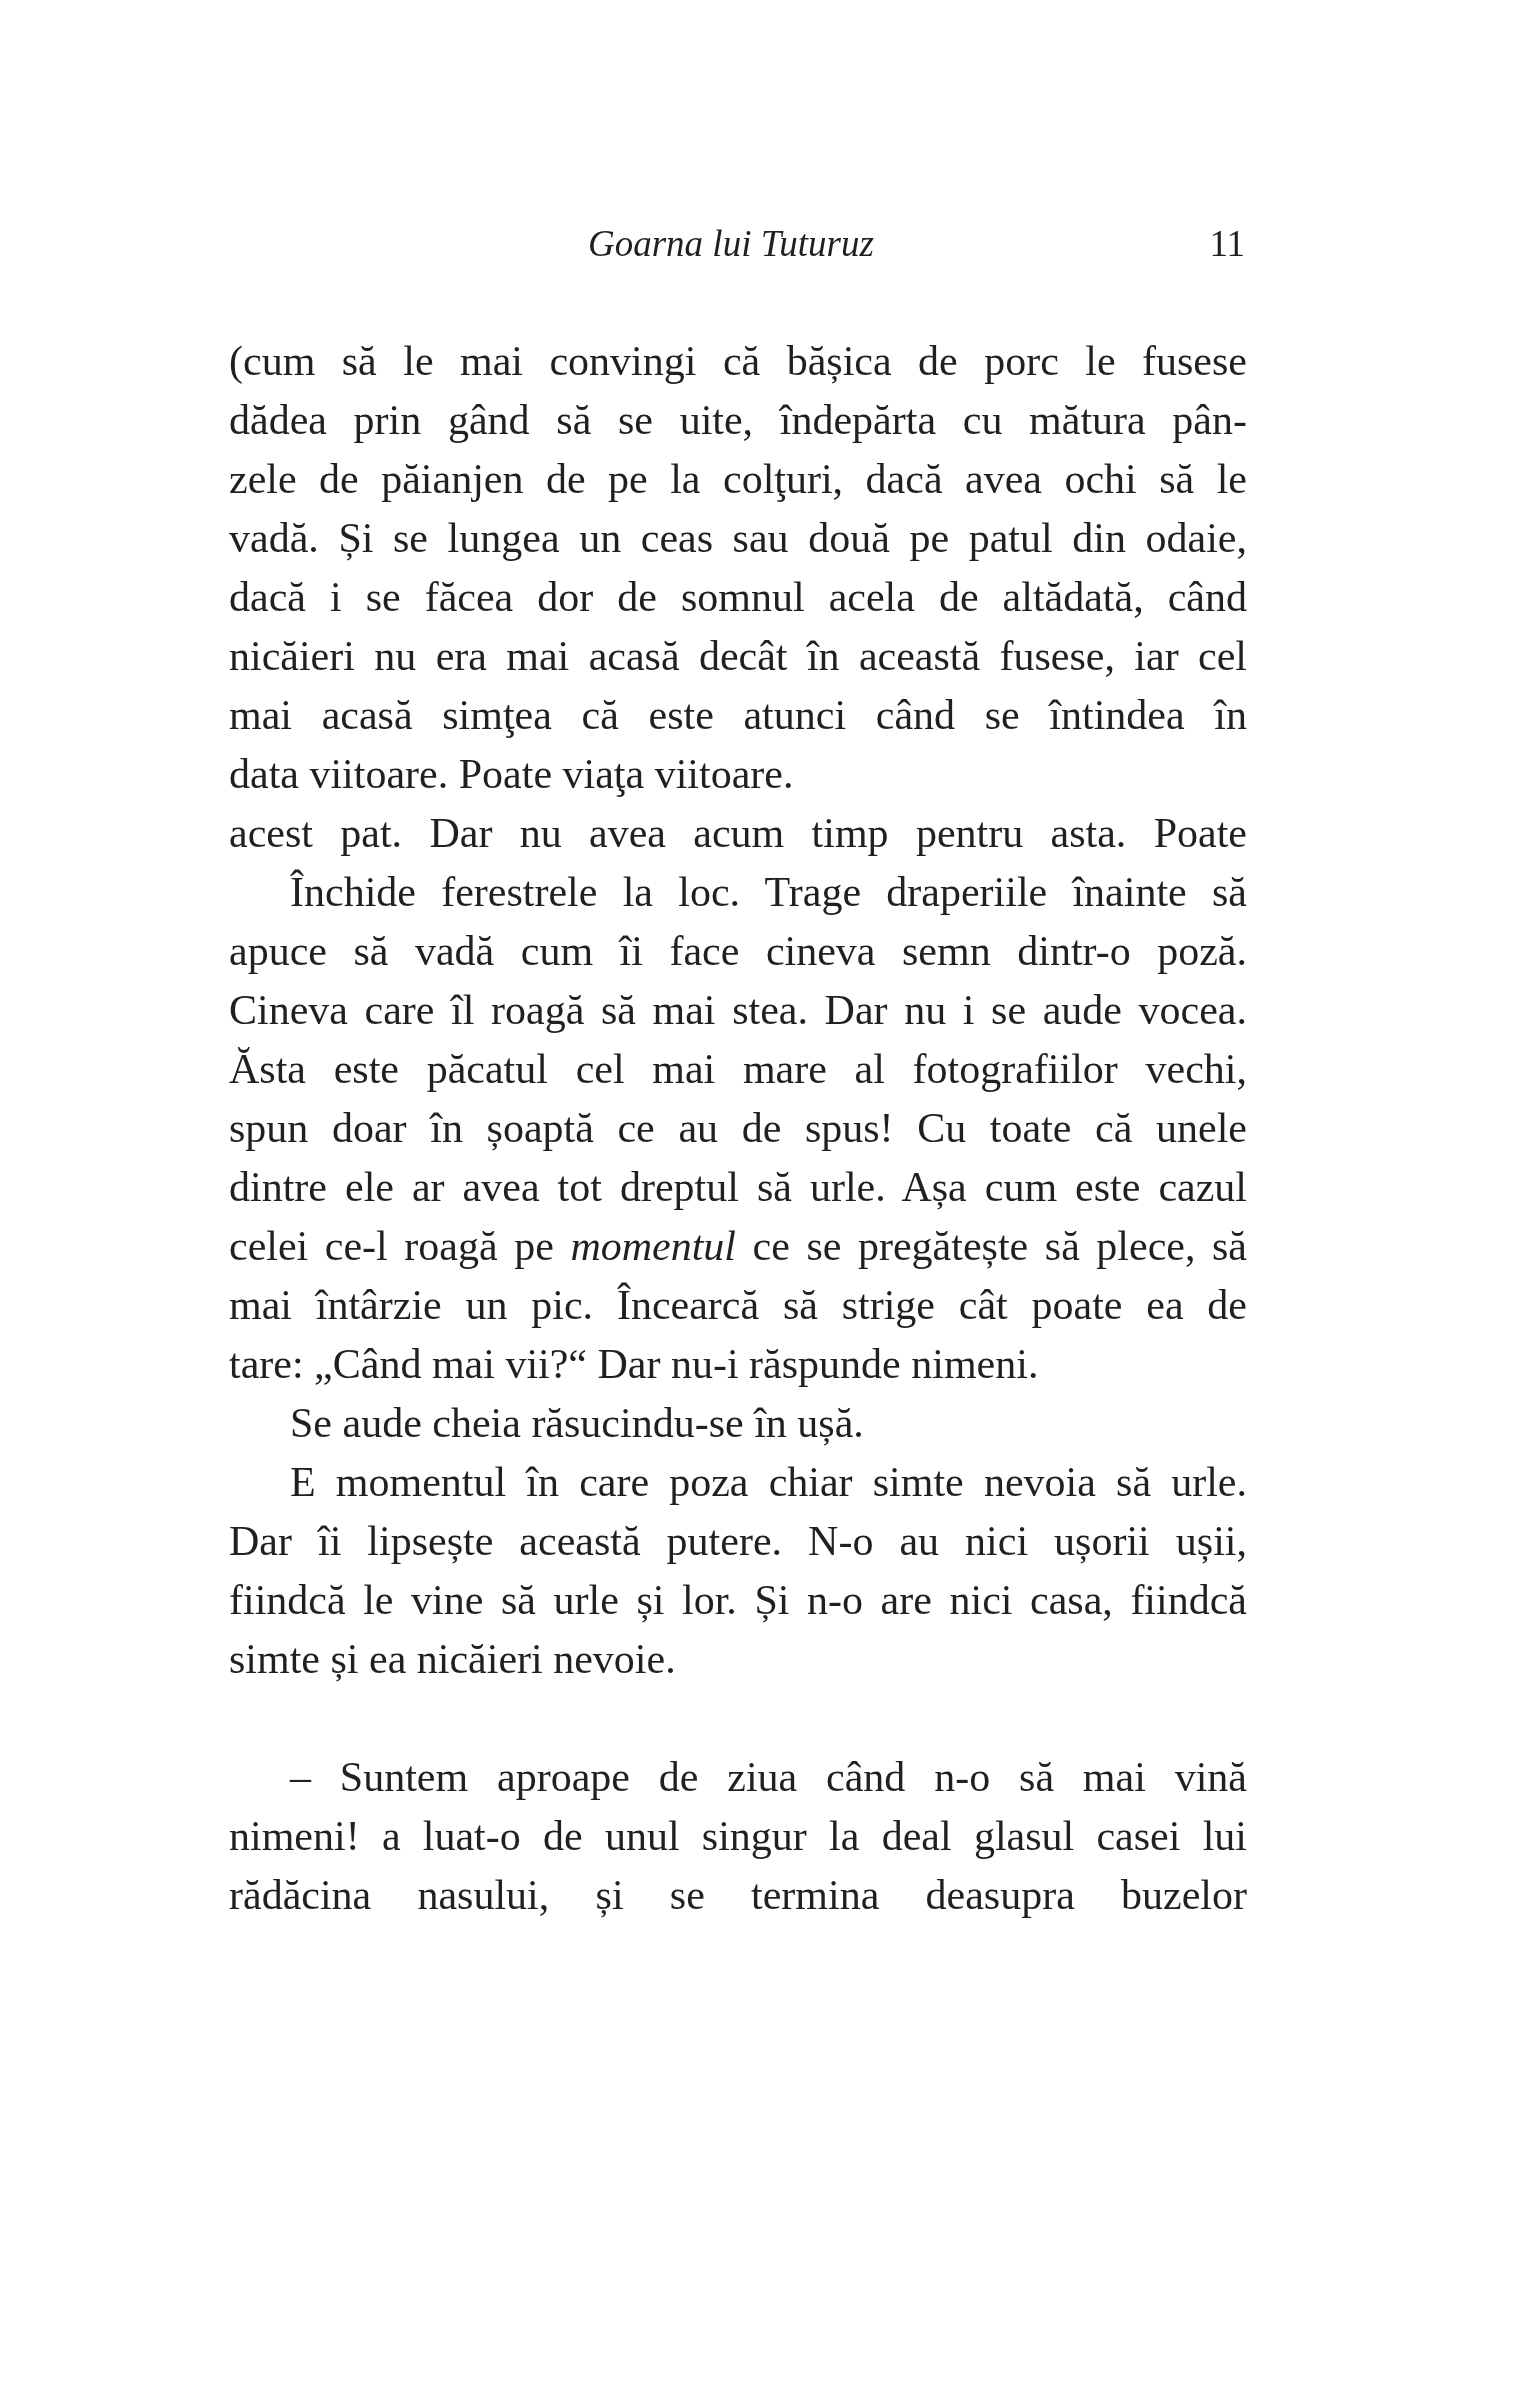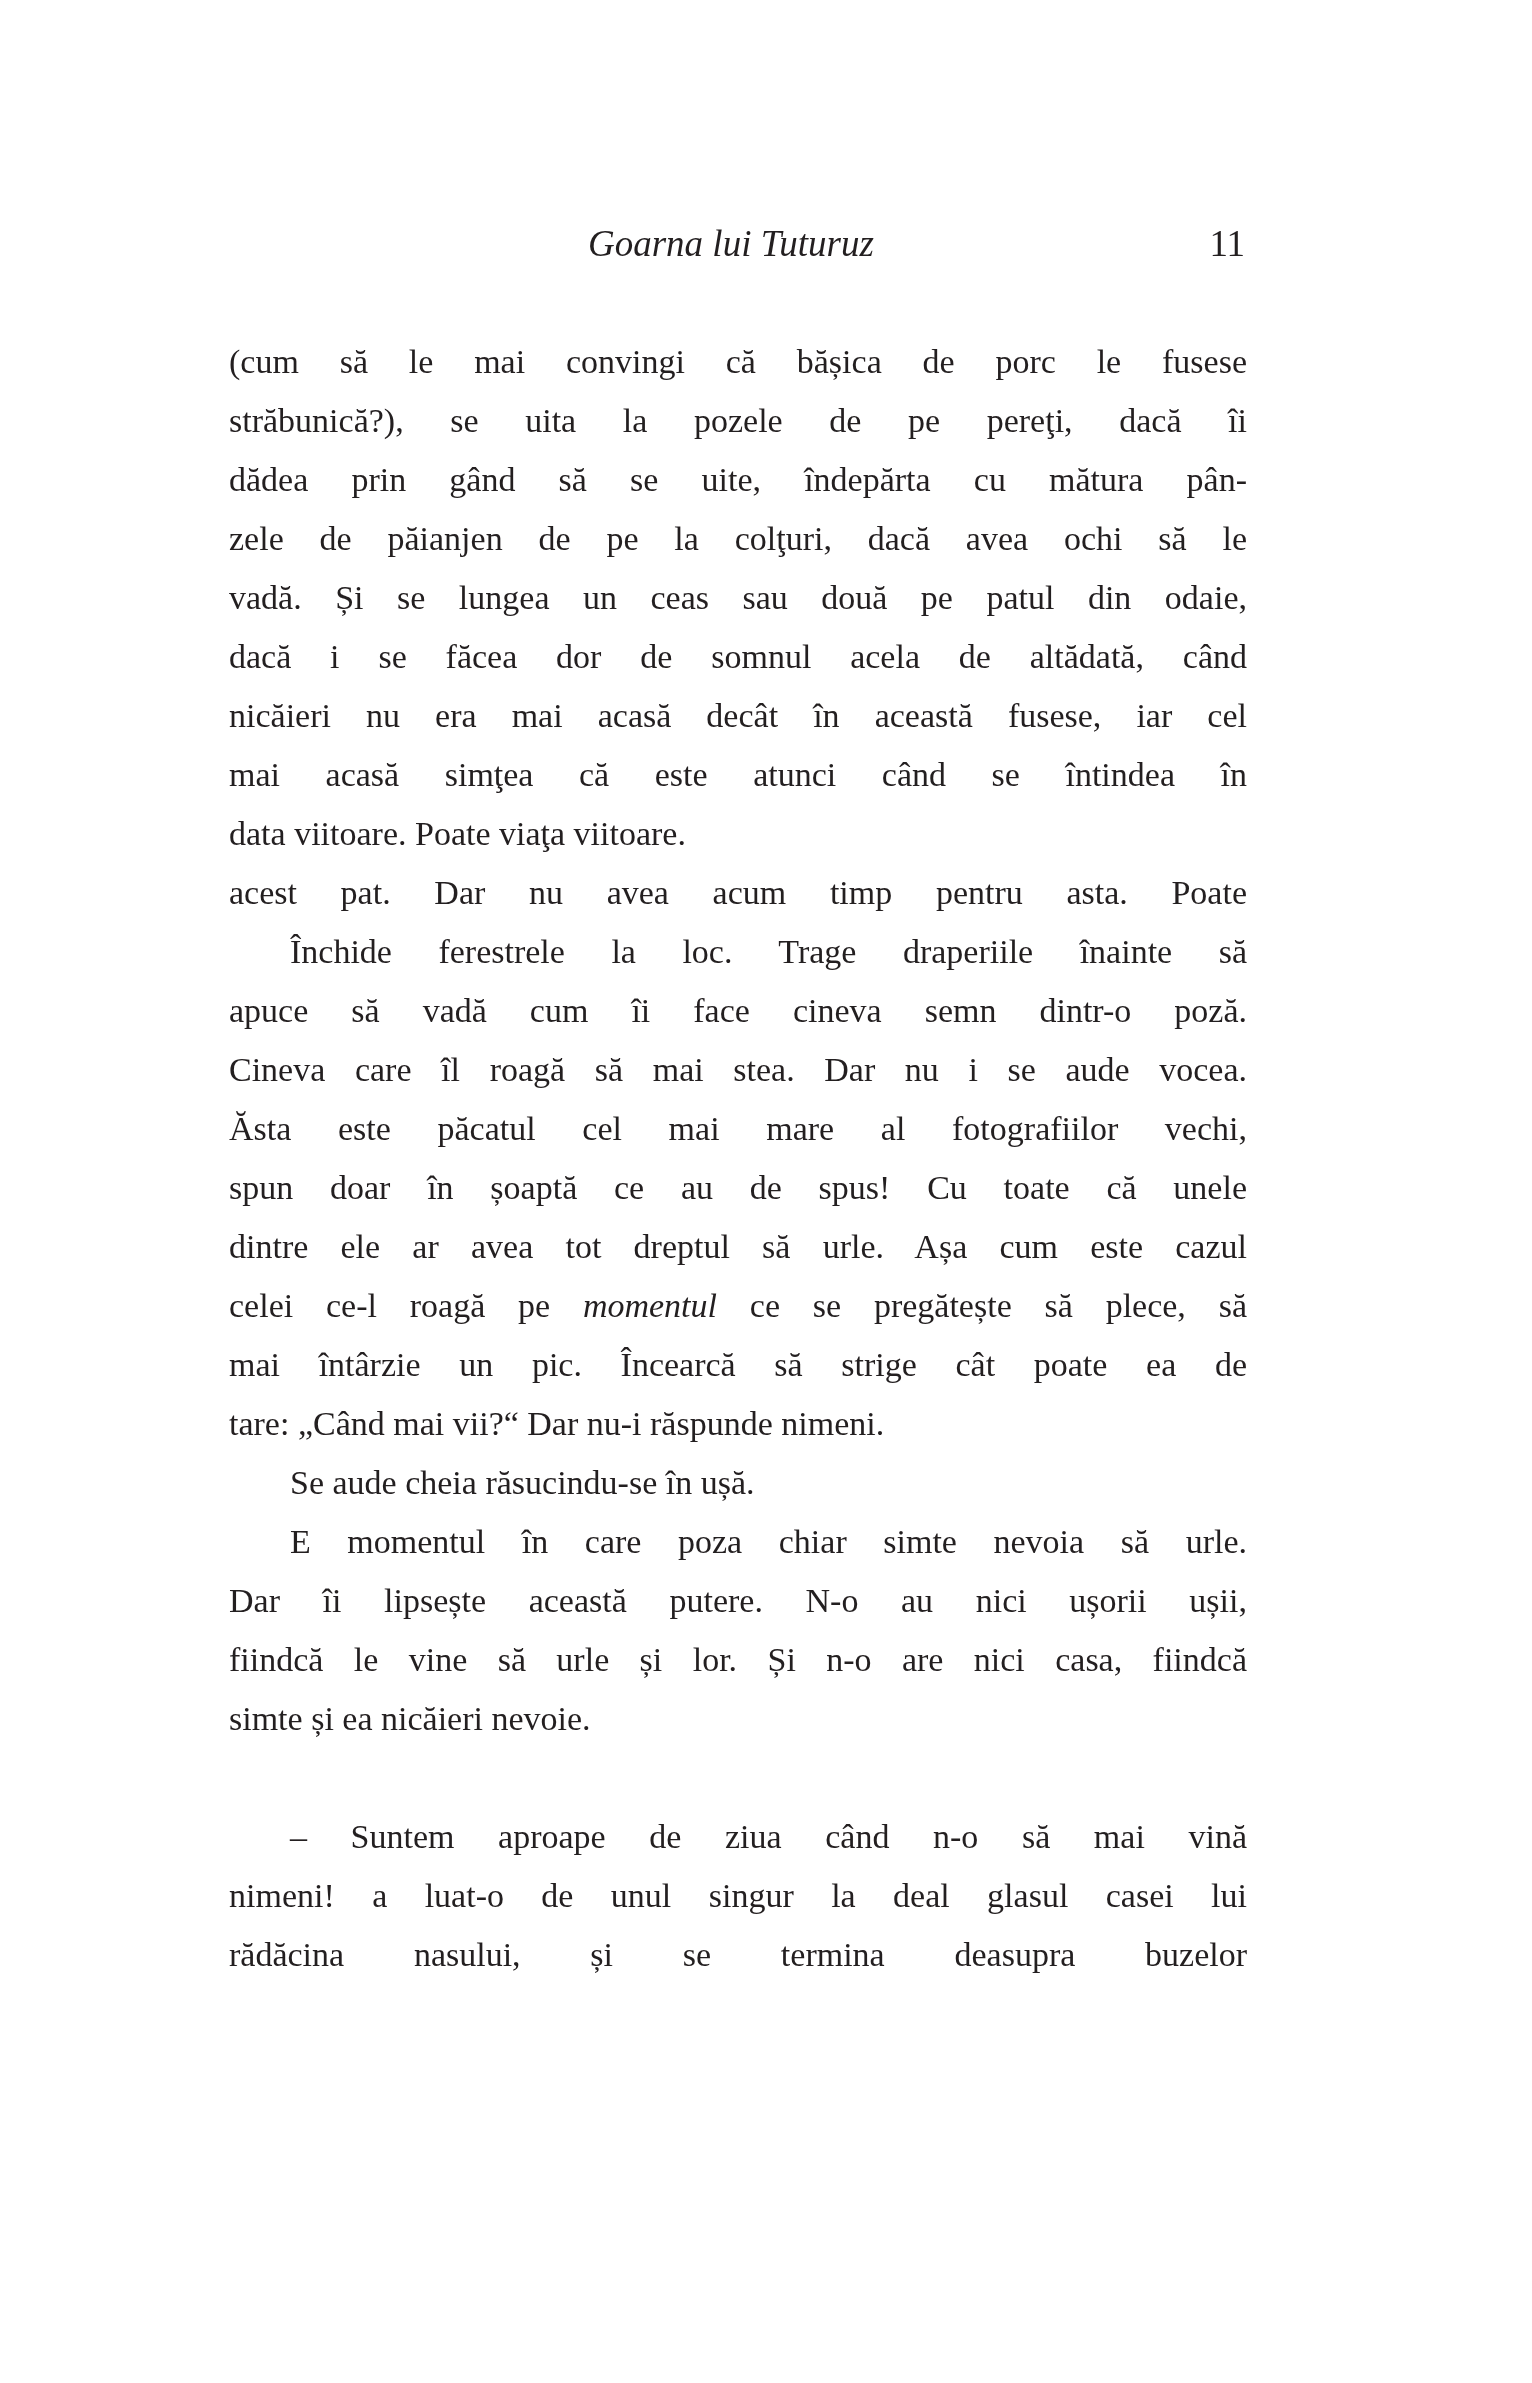--- a/index.html
+++ b/index.html
@@ -34,21 +34,21 @@
   .page-number {
     position: absolute;
     right: 1.9px;
     top: 0;
   }
   .text-block {
     position: absolute;
     top: 332px;
     left: 229px;
     width: 1018px;
-    font-size: 34px;
+    font-size: 42px;
     line-height: 59px;
   }
   .ln {
     display: block;
     height: 59px;
     white-space: nowrap;
     text-align: justify;
     text-align-last: justify;
   }
   .ln.end {
@@ -67,21 +67,20 @@
 </head>
 <body>
 
 <div class="running-head">
   <span class="running-title">Goarna lui Tuturuz</span>
   <span class="page-number">11</span>
 </div>
 
 <div class="text-block">
   <div class="ln">(cum să le mai convingi că bășica de porc le fusese</div>
-  <div class="ln">străbunică?), se uita la pozele de pe pereţi, dacă îi</div>
   <div class="ln">dădea prin gând să se uite, îndepărta cu mătura pân-</div>
   <div class="ln">zele de păianjen de pe la colţuri, dacă avea ochi să le</div>
   <div class="ln">vadă. Și se lungea un ceas sau două pe patul din odaie,</div>
   <div class="ln">dacă i se făcea dor de somnul acela de altădată, când</div>
   <div class="ln">nicăieri nu era mai acasă decât în această fusese, iar cel</div>
   <div class="ln">mai acasă simţea că este atunci când se întindea în</div>
   <div class="ln end">data viitoare. Poate viaţa viitoare.</div>
   <div class="ln">acest pat. Dar nu avea acum timp pentru asta. Poate</div>
 
   <div class="ln indent">Închide ferestrele la loc. Trage draperiile înainte să</div>

